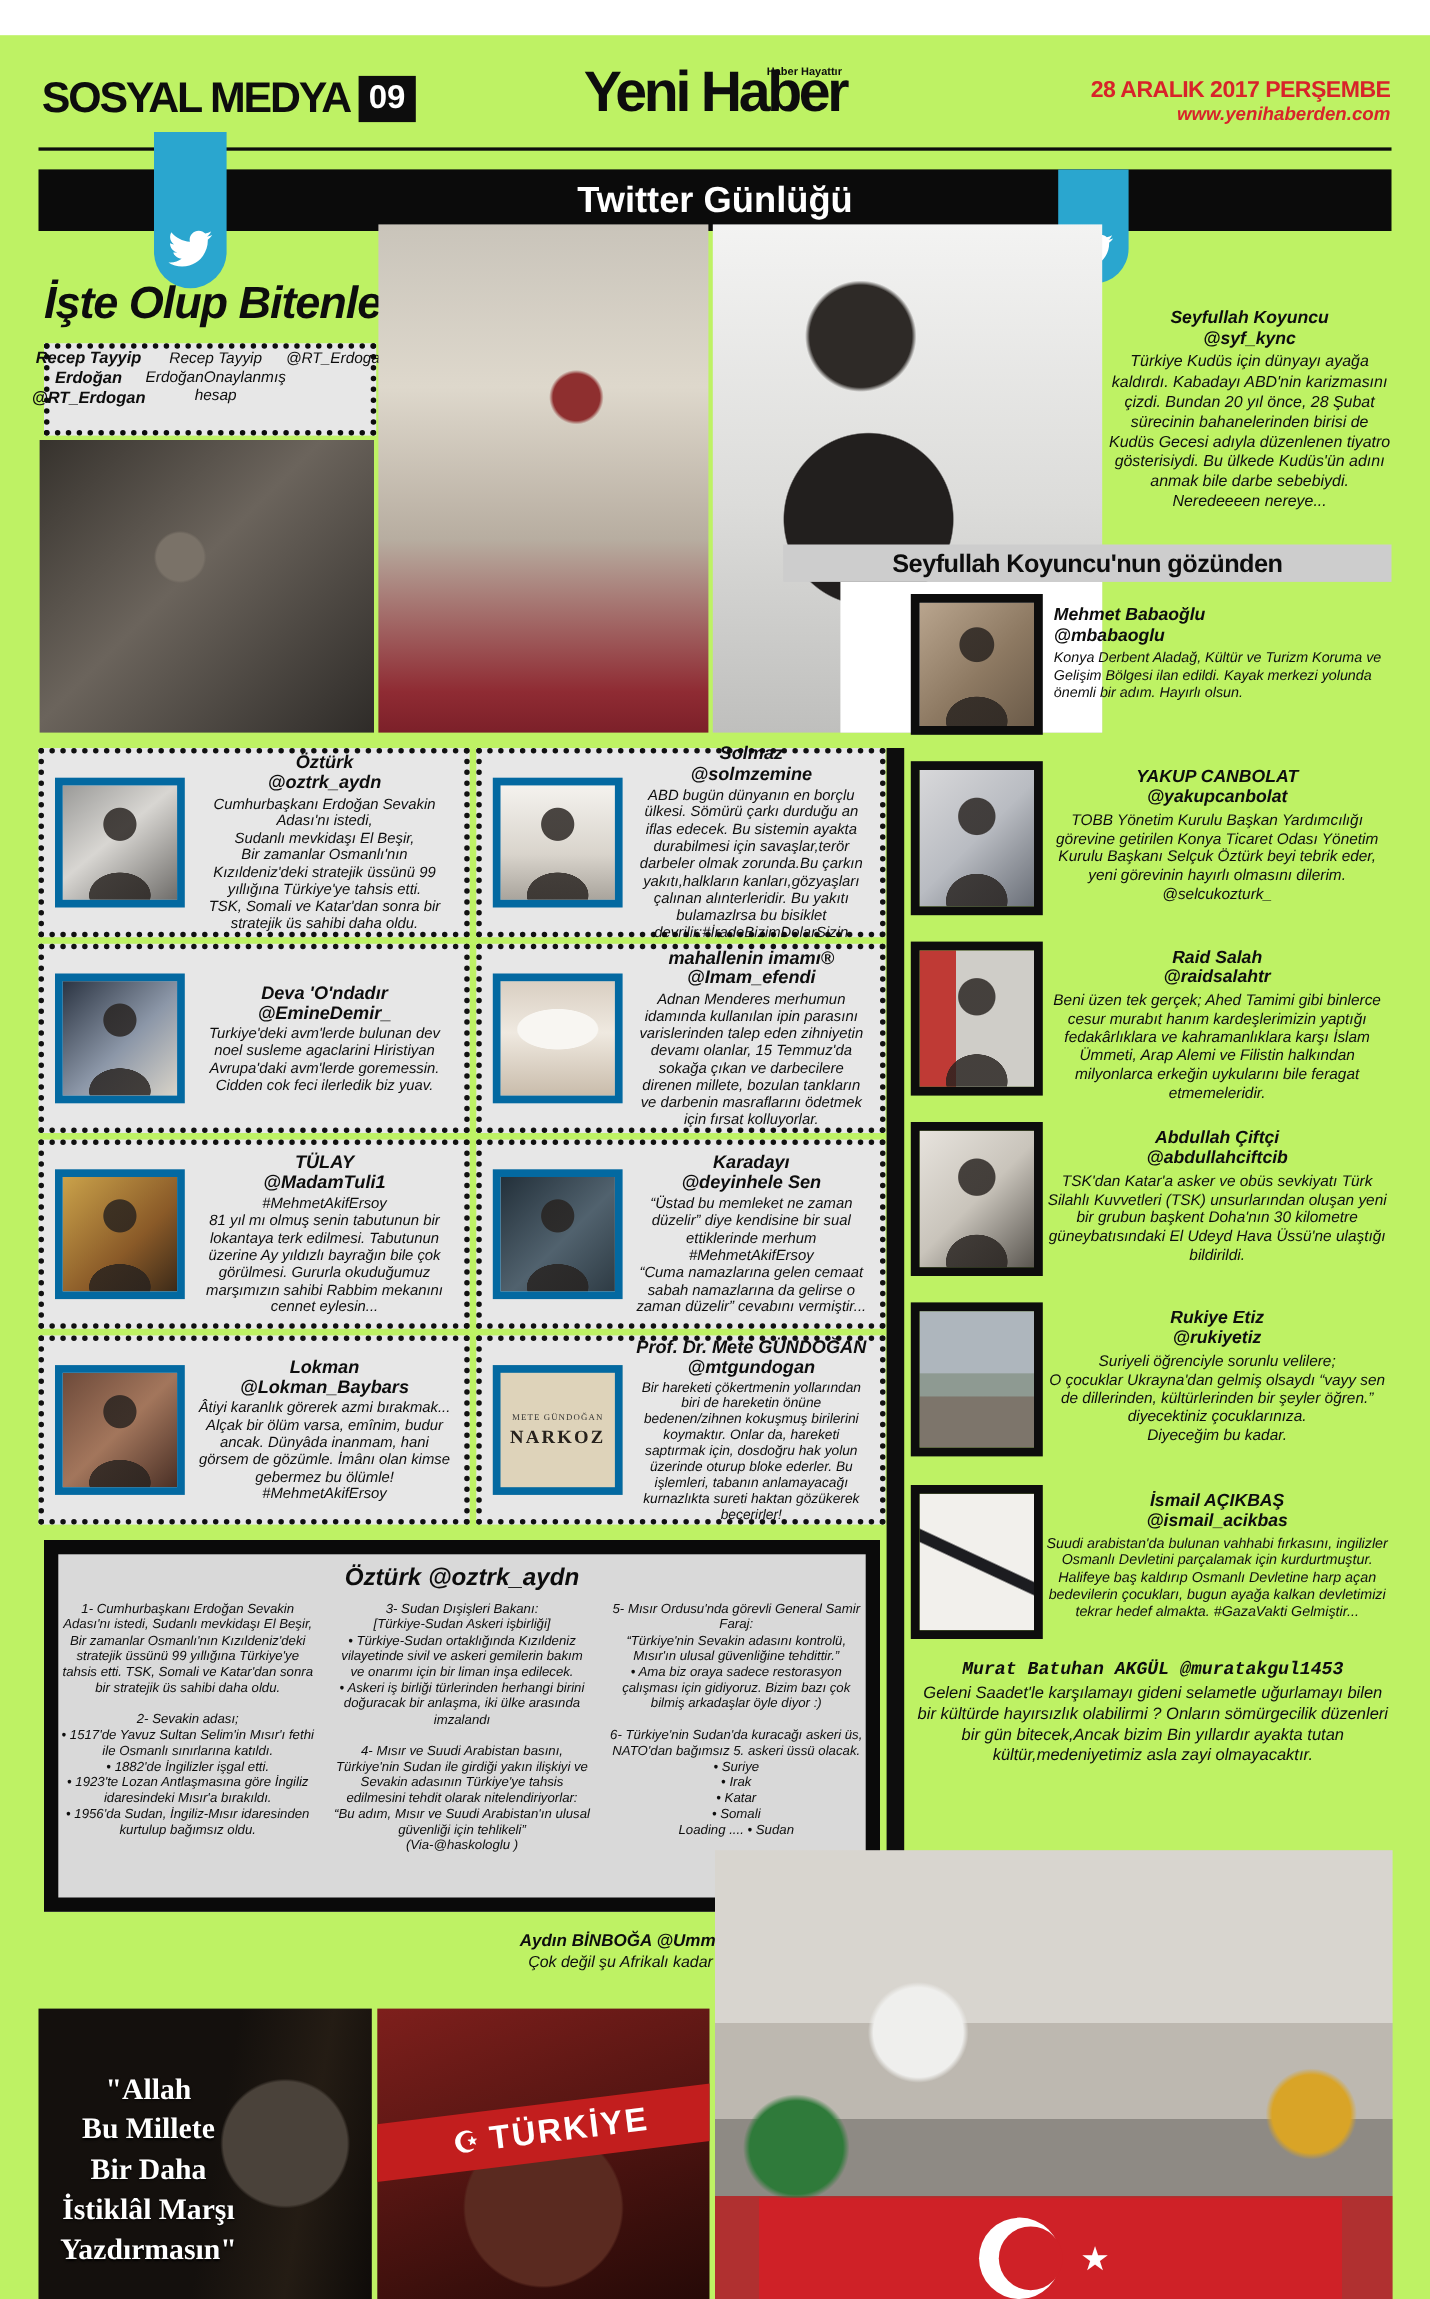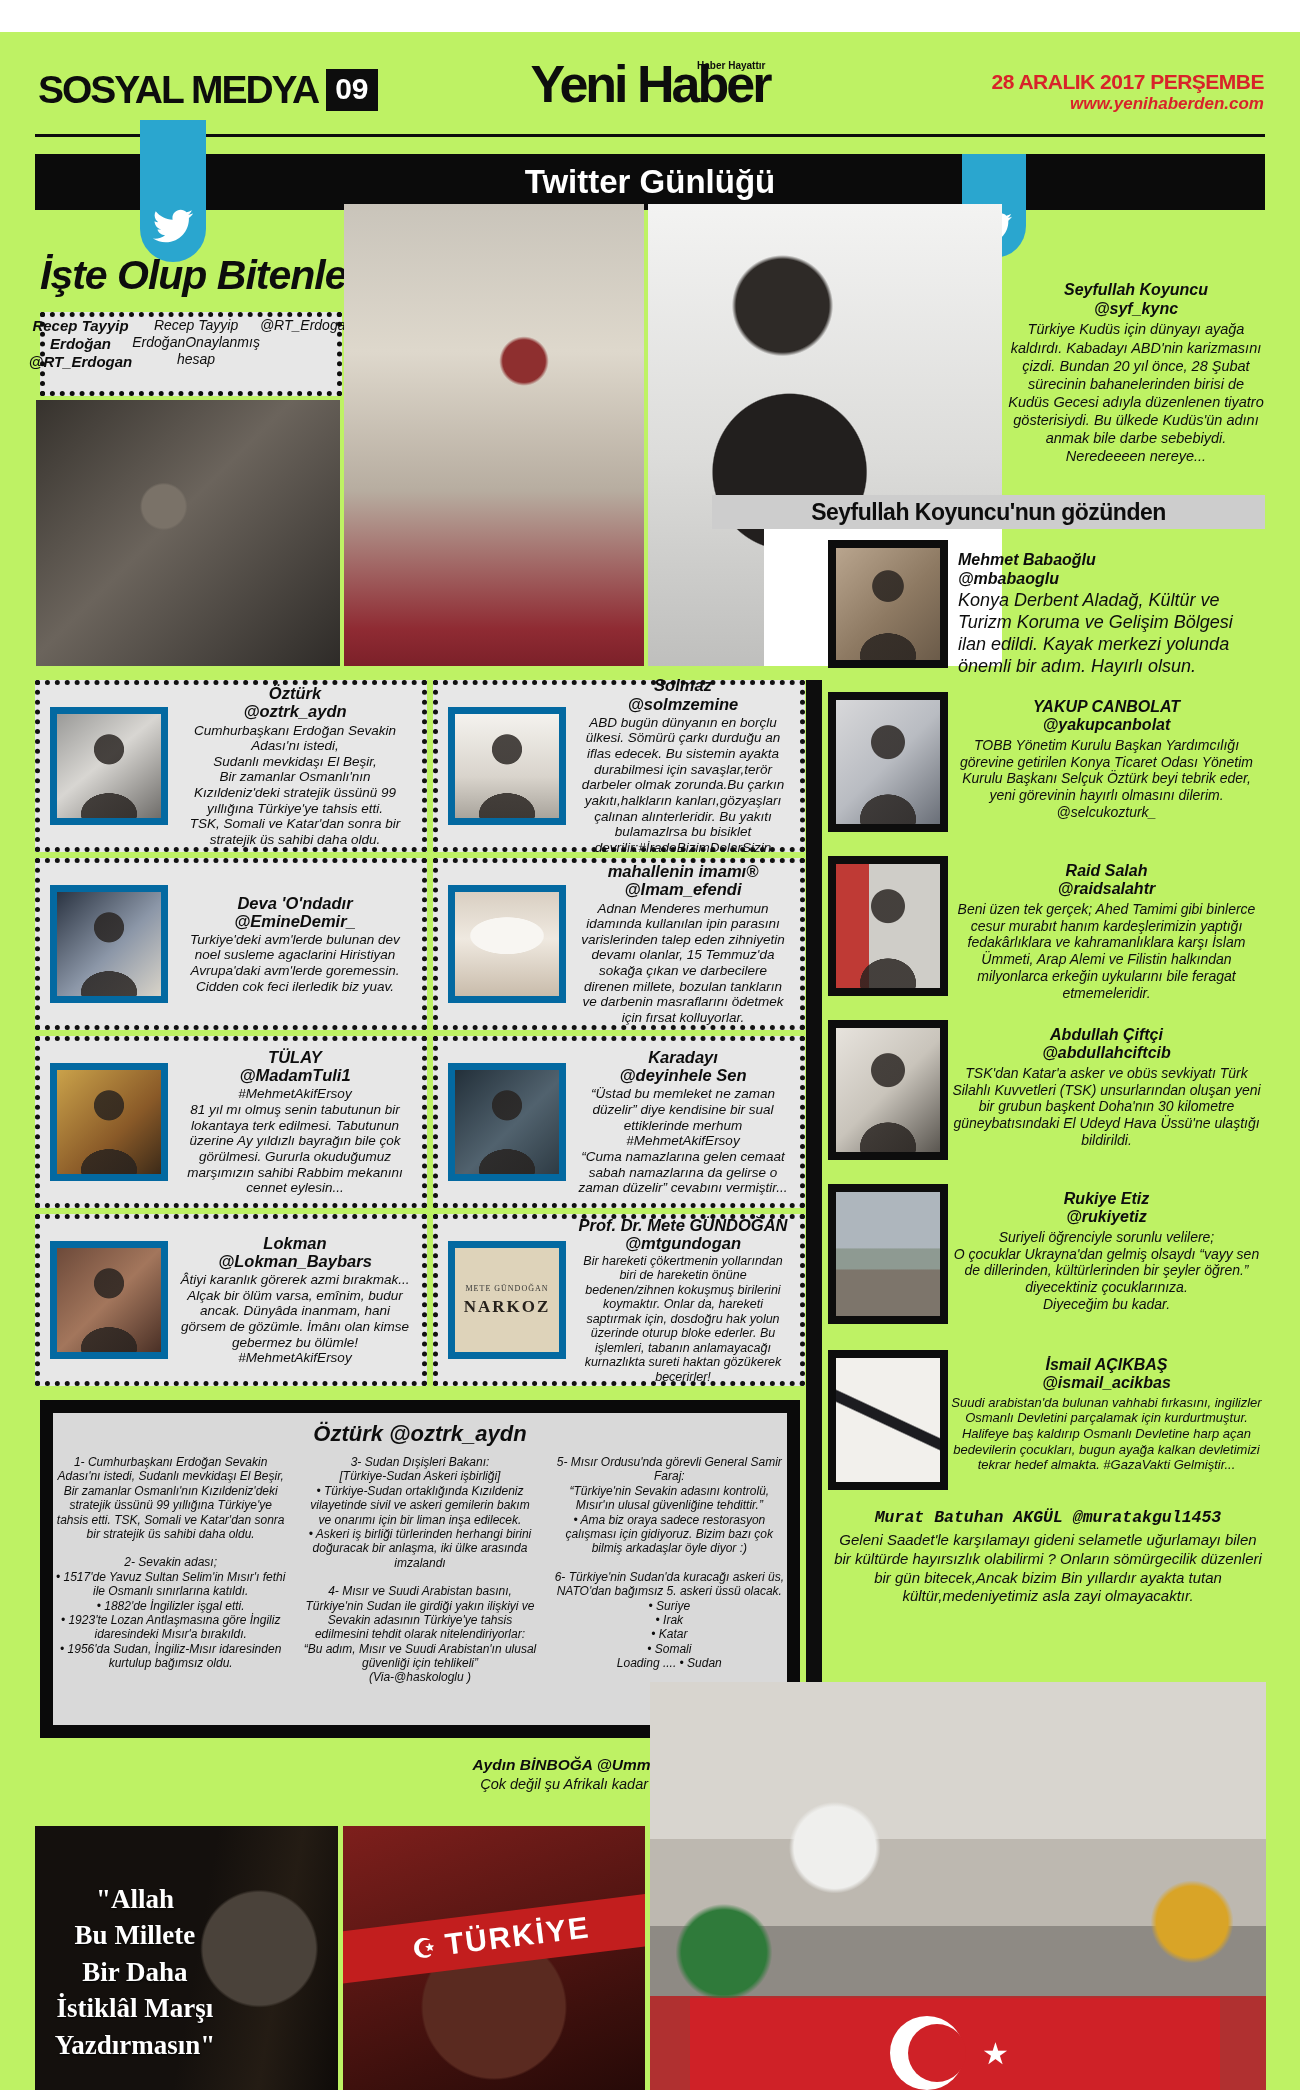--- a/index.html
+++ b/index.html
@@ -54,21 +54,21 @@
   .seyf-bar{position:absolute;left:712px;top:463px;width:553px;height:34px;background:#cdcdcd;
             display:flex;align-items:center;justify-content:center;font-weight:bold;font-size:23px;letter-spacing:-0.5px;}
   .seyf-text{position:absolute;left:1006px;top:248px;width:260px;text-align:center;font-style:italic;}
   .seyf-name,.seyf-handle{font-weight:bold;font-size:16px;line-height:1.2;}
   .seyf-body{font-size:14.5px;line-height:1.25;margin-top:2px;white-space:pre-line;}
 
   .frame{border:8px solid #0d0d0d;}
   .ph-babaoglu{left:828px;top:508px;width:104px;height:112px;background:linear-gradient(135deg,#b9a58e,#8d7962 55%,#6b5b49);}
   .babaoglu-text{position:absolute;left:958px;top:518px;width:307px;font-style:italic;}
   .bb-name,.bb-handle{font-weight:bold;font-size:16px;line-height:1.2;}
-  .bb-body{font-size:18px;line-height:1.22;margin-top:2px;font-style:italic;}
+  .bb-body{font-size:13px;line-height:1.22;margin-top:2px;font-style:italic;}
 
   
   .tweet-box{position:absolute;background:#e7e7e7;border:5px dotted #111;box-sizing:border-box;
              display:flex;align-items:center;padding:8px 10px;gap:10px;}
   .tb-left{left:35px;width:392px;height:172px;}
   .tb-mid{left:433px;width:372px;height:172px;}
   .avatar{width:104px;height:104px;border:7px solid #0369a1;flex:none;}
   .tweet-text{flex:1;text-align:center;font-style:italic;}
   .t-name,.t-handle{font-weight:bold;font-size:16.5px;line-height:1.1;}
   .t-body{font-size:13.5px;line-height:1.16;margin-top:2px;white-space:pre-line;}

